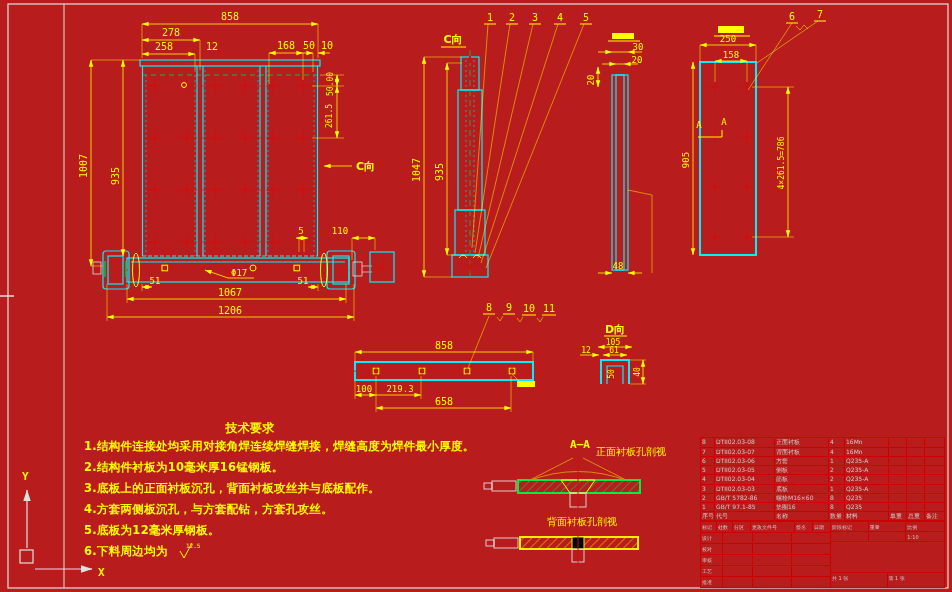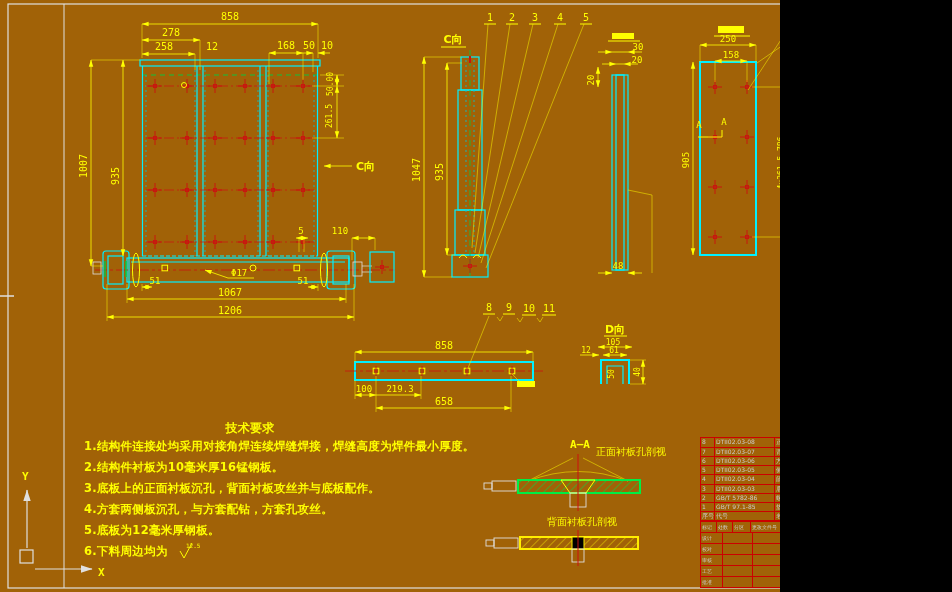--- a/index.html
+++ b/index.html
@@ -1,16 +1,16 @@
 <!DOCTYPE html>
 <html><head>
 <meta charset="utf-8">
 <style>
   html,body{margin:0;padding:0;background:#000;}
-  #stage{position:relative;width:780px;height:592px;background:#a16207;overflow:hidden;
+  #stage{position:relative;width:952px;height:592px;background:#b91c1c;overflow:hidden;
          font-family:"DejaVu Sans",sans-serif;}
   svg{position:absolute;left:0;top:0;}
   svg text{fill:#ffff00;font-family:"DejaVu Sans Mono",monospace;font-size:10px;}
   .cn{font-family:"DejaVu Sans",sans-serif;}
   .t9{font-size:9px}.t8{font-size:8px}.t11{font-size:11px;font-weight:bold}
   .cy{stroke:#00f0ff;fill:none;stroke-width:1.2}
   .cy2{stroke:#00f0ff;fill:none;stroke-width:2}
   .cyd{stroke:#00c5d5;fill:none;stroke-width:.8;stroke-dasharray:2 3}
   .yl{stroke:#ffff00;fill:none;stroke-width:1}
   .dl{stroke:#ffff00;fill:none;stroke-width:.8}

